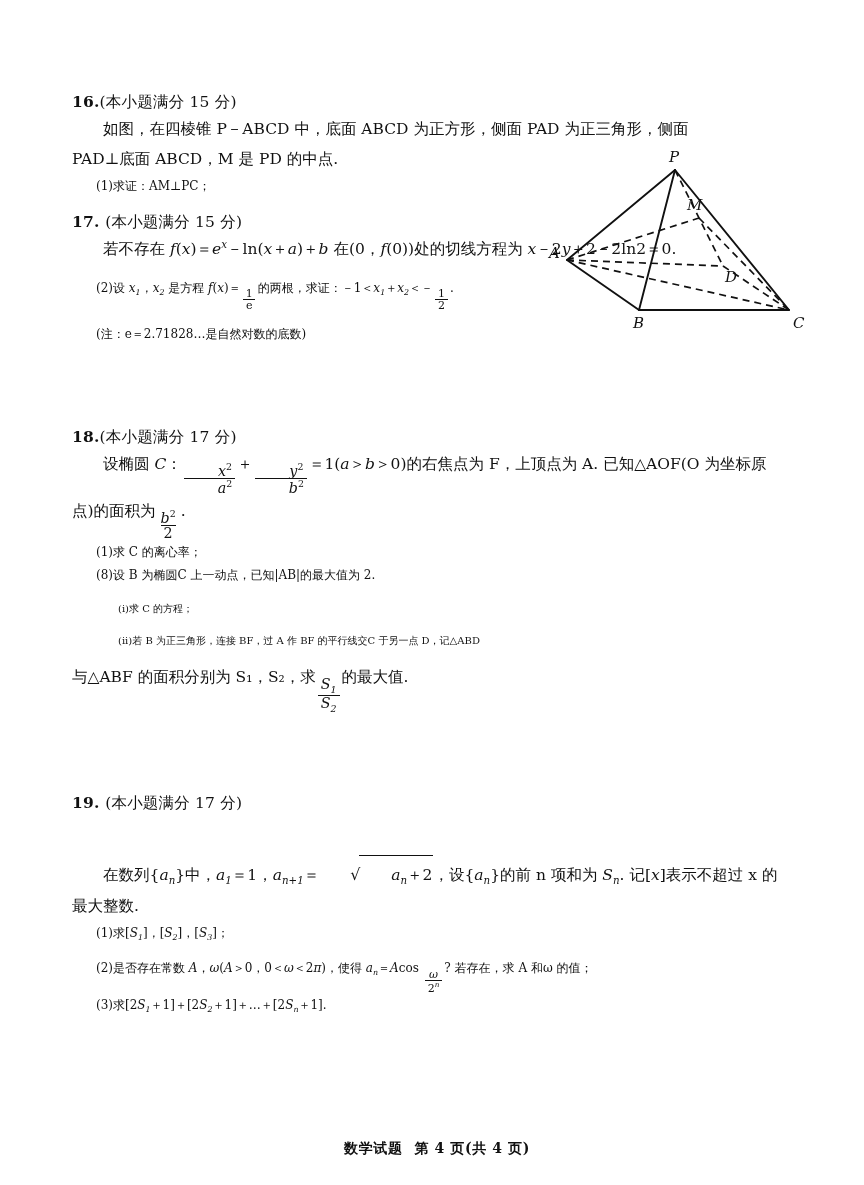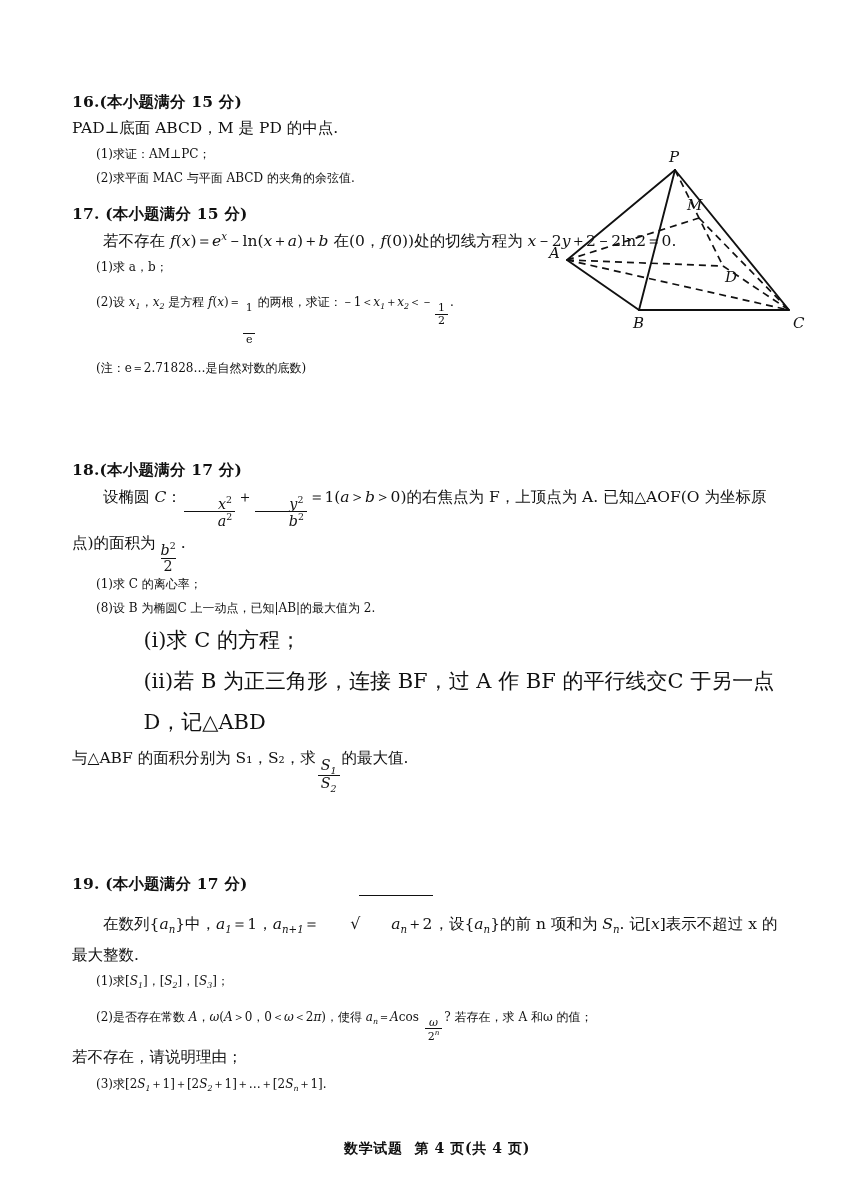--- a/index.html
+++ b/index.html
@@ -30,67 +30,68 @@
   
   .problem { position: relative; }
   .prob-head {
     font-size: 15.5px;
     font-weight: bold;
     letter-spacing: 0.2px;
     margin: 0;
     line-height: 1.5;
   }
   .prob-head .num { font-weight: bold; margin-top: 28px; }
-  .prob-head .head-text { font-weight: bold; }
+  .prob-head .head-text { font-weight: normal; }
   .body-line {
     font-size: 15.5px;
     line-height: 1.95;
     margin: 0;
     text-align: justify;
   }
   .indent { text-indent: 2em; }
   .sub {
     font-size: 12px;
     line-height: 1.95;
     margin: 0;
     padding-left: 2em;
   }
   .sub2 {
-    font-size: 21px;
+    font-size: 10px;
     line-height: 1.95;
-    margin: 0;
+    margin: 12px;
     padding-left: 3.4em;
   }
 
   
   .mi { font-family: "DejaVu Serif", "Liberation Serif", serif; font-style: italic; }
-  .mu { font-family: "DejaVu Serif", "Liberation Serif", serif; font-style: normal; margin-top: 19px; }
+  .mu { font-family: "DejaVu Serif", "Liberation Serif", serif; font-style: normal; }
   .mn { font-family: "DejaVu Serif", "Liberation Serif", serif; font-style: normal; }
   sub, sup { font-size: 0.66em; font-style: italic; }
   sub.up, sup.up { font-style: normal; }
 
   .frac {
     display: inline-flex;
     flex-direction: column;
     align-items: center;
     vertical-align: -0.48em;
     margin: 0 2px;
     line-height: 1.02;
     font-size: 0.92em;
   }
   .frac > .nu { padding: 0 3px; }
   .frac > .de { padding: 0 3px; border-top: 1.1px solid #111; }
 
   .sqrt { display: inline-block; white-space: nowrap; }
   .sqrt > .rad { font-size: 1.02em; }
   .sqrt > .rand {
     border-top: 1.1px solid #111;
-    padding: 13px 1px 0 1px;
+    padding: 4px 1px 0 1px;
     display: inline-block;
     margin-left: -1px;
+    margin-top: 40px;
   }
 
   
   .figure-wrap {
     position: absolute;
     left: 455px;
     top: 58px;
     width: 300px;
     height: 190px;
   }
@@ -144,38 +145,37 @@
             <text x="106" y="180">B</text>
             <text x="266" y="180">C</text>
             <text x="198" y="134">D</text>
             <text x="160" y="62">M</text>
           </g>
         </svg>
       </div>
 
       <p class="prob-head"><span class="num">16.</span><span class="head-text">(本小题满分 15 分)</span></p>
 
+      <p class="body-line indent">如图，在四棱锥 P－ABCD 中，底面 ABCD 为正方形，侧面 PAD 为正三角形，侧面</p>
       <p class="body-line">PAD⊥底面 ABCD，M 是 PD 的中点.</p>
       <p class="sub">(1)求证：AM⊥PC；</p>
-      <p class="sub">(2)求平面 MAC 与平面 ABCD 的夹角的余弦值.</p>
     </div>
 
     <div class="gap-s"></div>
 
     <div class="problem">
       <p class="prob-head"><span class="num">17.</span>&nbsp;<span class="head-text">(本小题满分 15 分)</span></p>
 
       <p class="body-line indent">
         <span>若不存在</span>
         <span class="mi">f</span>(<span class="mi">x</span>)＝<span class="mi">e</span><sup class="up"><span class="mi">x</span></sup>－<span class="mu">ln</span>(<span class="mi">x</span>＋<span class="mi">a</span>)＋<span class="mi">b</span>
         在(0，<span class="mi">f</span>(0))<span>处的切线方程为</span>
         <span class="mi">x</span>－2<span class="mi">y</span>＋2－2<span class="mu">ln</span>2＝0.
       </p>
 
-      <p class="sub">(1)求 a，b；</p>
 
       <div class="gap-s"></div>
 
       <p class="sub">
         (2)设 <span class="mi">x</span><sub>1</sub>，<span class="mi">x</span><sub>2</sub> 是方程 <span class="mi">f</span>(<span class="mi">x</span>)＝<span class="frac">
             <span class="nu mn">1</span>
             <span class="de mu">e</span>
           </span>的两根，求证：－1＜<span class="mi">x</span><sub>1</sub>＋<span class="mi">x</span><sub>2</sub>＜－<span class="frac">
             <span class="nu mn">1</span>
             <span class="de mn">2</span>
@@ -240,21 +240,20 @@
 
       <div class="gap-s"></div>
 
       <p class="sub">
         <span>(2)是否存在常数</span> <span class="mi">A</span>，<span class="mi">ω</span>(<span class="mi">A</span>＞0，0＜<span class="mi">ω</span>＜2<span class="mi">π</span>)<span>，使得</span> <span class="mi">a</span><sub><span class="mi">n</span></sub>＝<span class="mi">A</span><span class="mu">cos</span> <span class="frac">
             <span class="nu"><span class="mi">ω</span></span>
             <span class="de">2<sup class="up"><span class="mi">n</span></sup></span>
           </span><span>? 若存在，求 A 和ω 的值；</span>
       </p>
 
-      <p class="body-line">若不存在，请说明理由；</p>
 
       <p class="sub">
         (3)求[2<span class="mi">S</span><sub>1</sub>＋1]＋[2<span class="mi">S</span><sub>2</sub>＋1]＋…＋[2<span class="mi">S</span><sub><span class="mi">n</span></sub>＋1].
       </p>
     </div>
 
   </div>
 
   <div class="footer">
     <span>数学试题</span><span class="sep"></span><span>第 4 页(共 4 页)</span>

